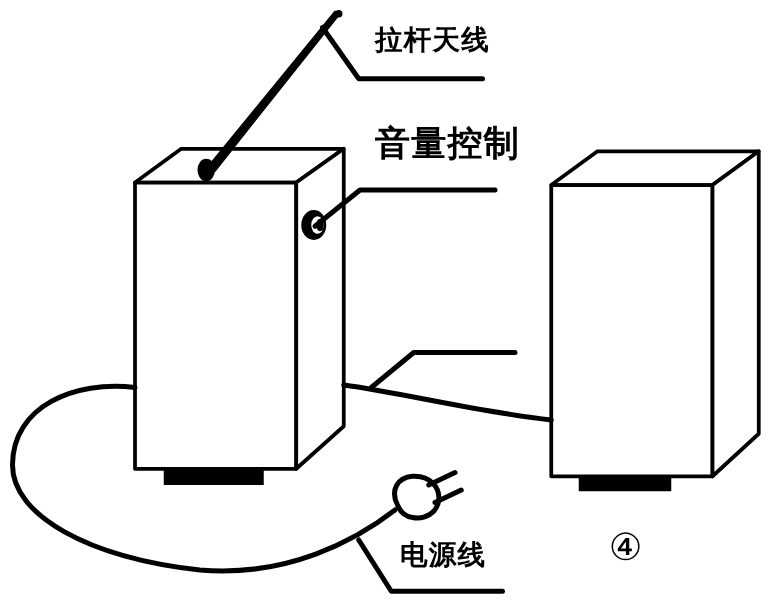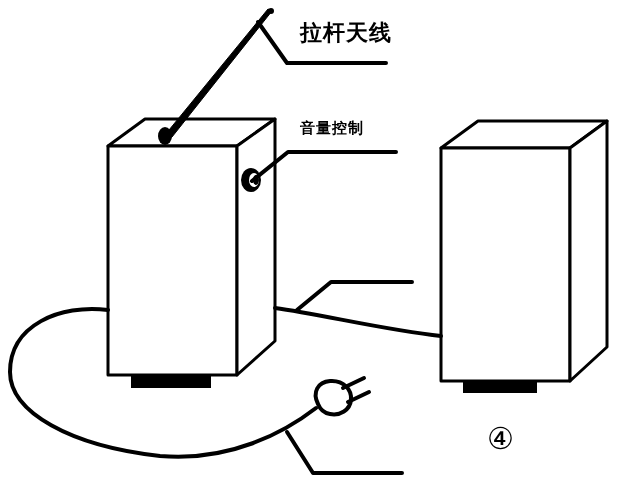--- a/index.html
+++ b/index.html
@@ -108,19 +108,20 @@
     <polyline points="252,181 288,152 396,152" fill="none" stroke="#000000" stroke-width="4" stroke-linecap="round" stroke-linejoin="round"></polyline>
 
     <polyline points="297,310 331,282 412,282" fill="none" stroke="#000000" stroke-width="4" stroke-linecap="round" stroke-linejoin="round"></polyline>
 
     <polyline points="287,432 313,473 402,473" fill="none" stroke="#000000" stroke-width="4" stroke-linecap="round" stroke-linejoin="round"></polyline>
 
   </svg>
 
   <div class="label-text" style="left:300px; top:22px; font-size:22px;">拉杆天线</div>
 
-  <div class="label-text" style="left:300px; top:121px; font-size:15px;">音量控制</div>
+  <div class="label-text" style="left:300px; top:101px; font-size:28px;">音量控制</div>
 
 
+  <div class="label-text" style="left:320px; top:434px; font-size:22px;">电源线</div>
 
   <div class="fignum" style="left:487px; top:424px; font-size:30px;">④</div>
 
 </div>
 
 </body></html>

